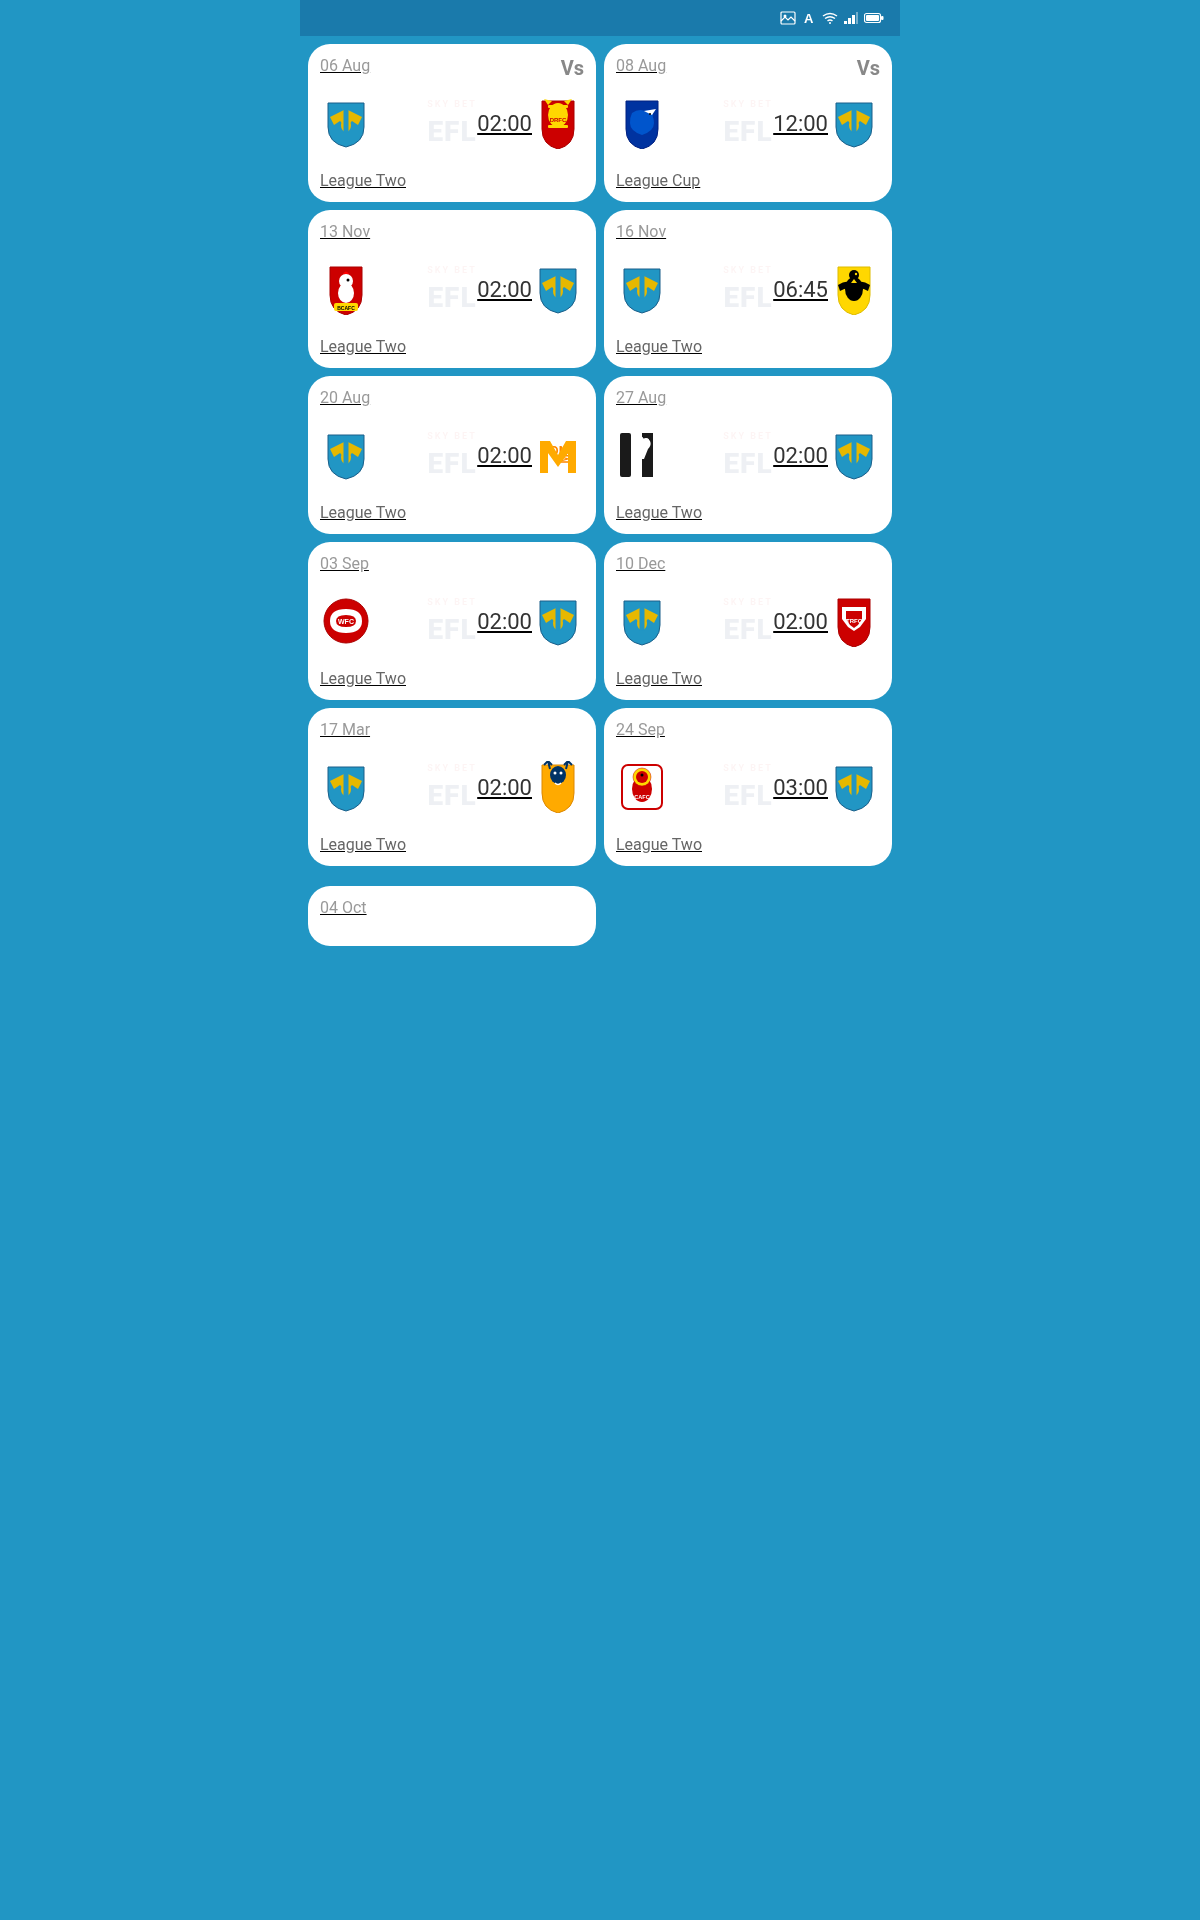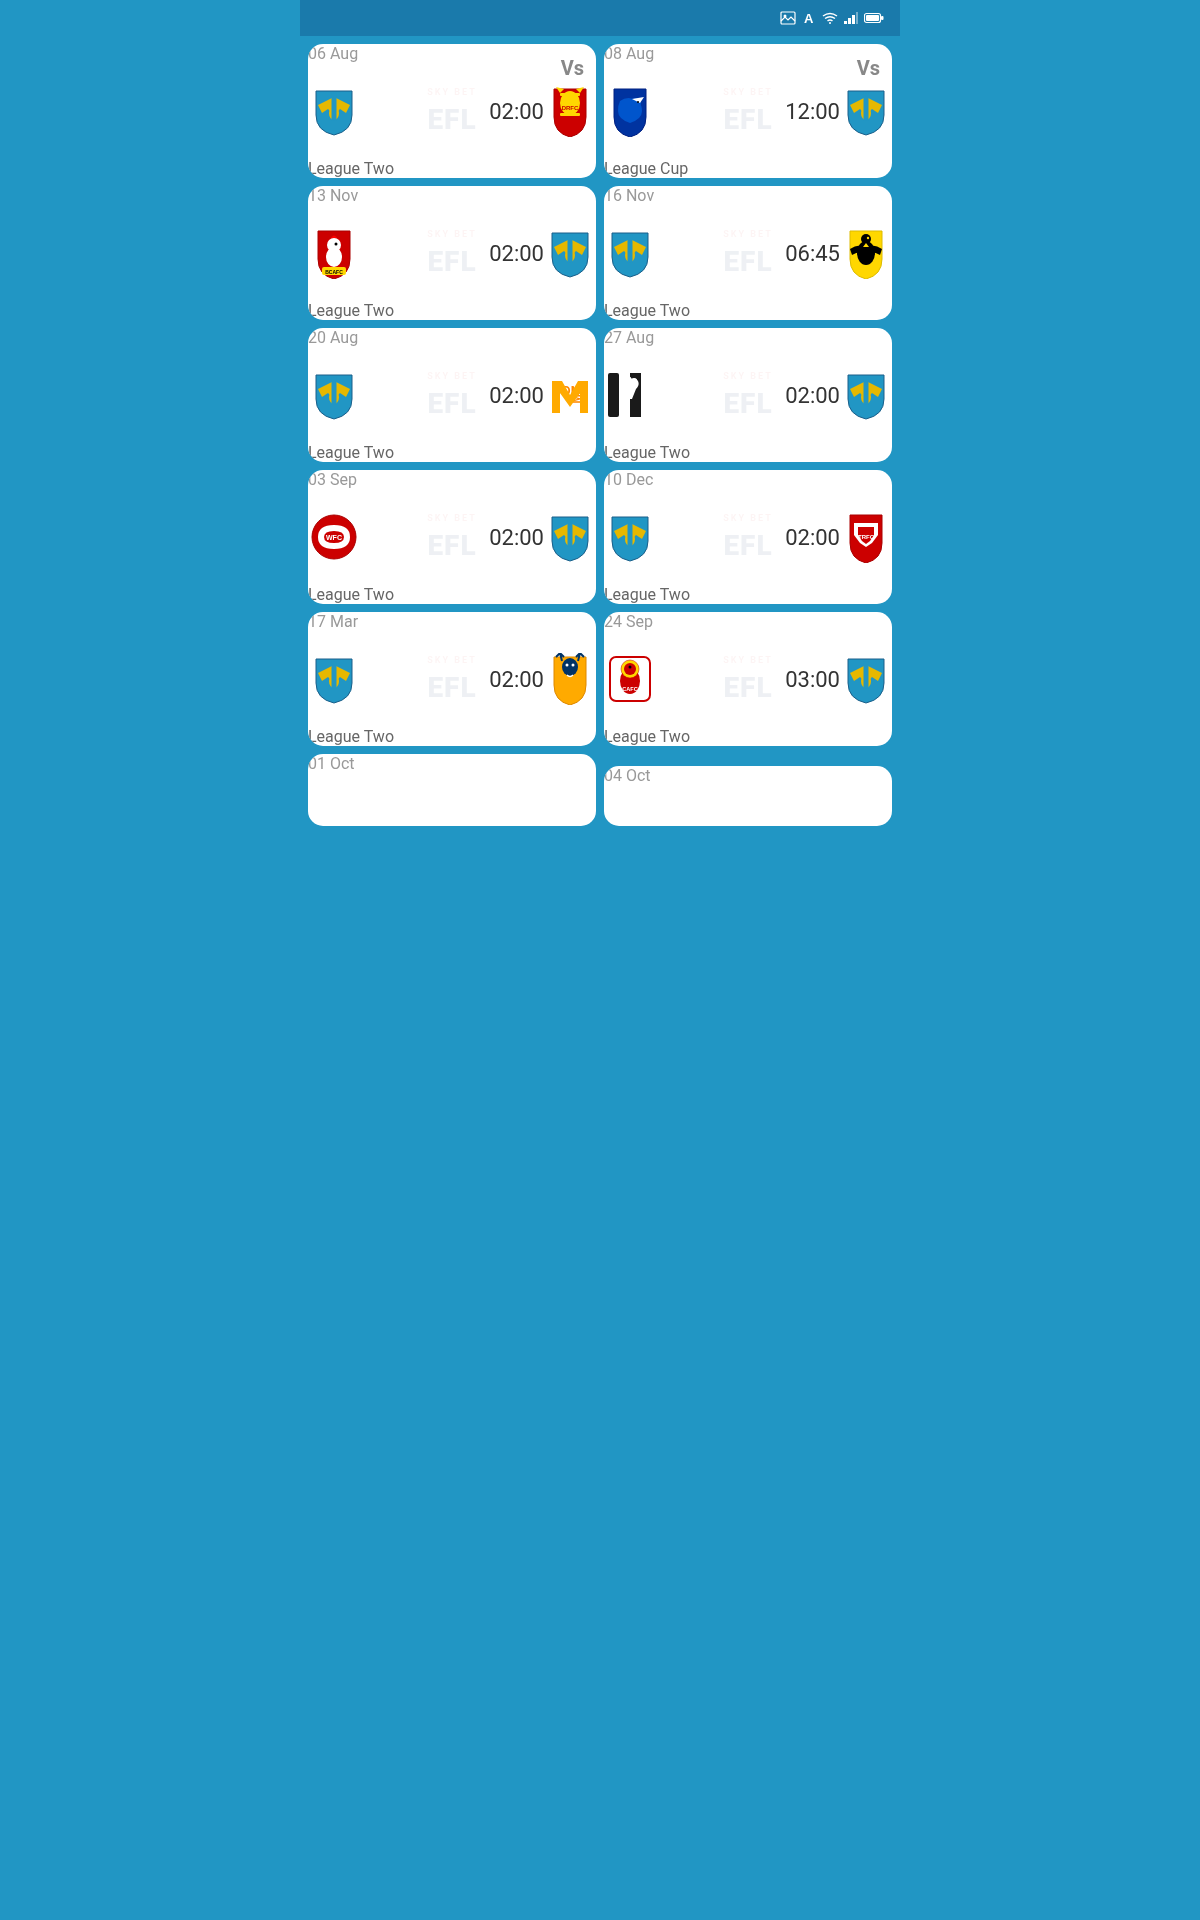--- a/index.html
+++ b/index.html
@@ -36,23 +36,25 @@
     .content {
       padding: 8px;
       display: grid;
       grid-template-columns: 1fr 1fr;
       gap: 8px;
     }
 
     
     .match-card {
       background: white;
-      border-radius: 15px;
+      border-radius: 22px;
+      padding: 12px;
       position: relative;
       overflow: hidden;
+      text-decoration: underline;
     }
 
     .match-date {
       font-size: 16px;
       color: #999;
       font-weight: 400;
       margin-bottom: 8px;
     }
 
     .vs-label {
@@ -573,19 +575,16 @@
 
         <ellipse cx="0" cy="2" rx="5" ry="7" fill="#e6b800"></ellipse>
 
         <rect x="-2.5" y="-18" width="5" height="28" rx="2" fill="#2196C4"></rect>
       </g>
     </svg>
       </div>
     </div>
     <div class="match-competition">League Two</div>
   </div>
-    <div class="match-card" style="min-height: 60px;">
-      <div class="match-date">01 Oct</div>
-    </div>
     <div class="match-card" style="min-height: 60px; margin-top: 12px;">
       <div class="match-date">04 Oct</div>
     </div>
   </div>
 
 </body></html>

